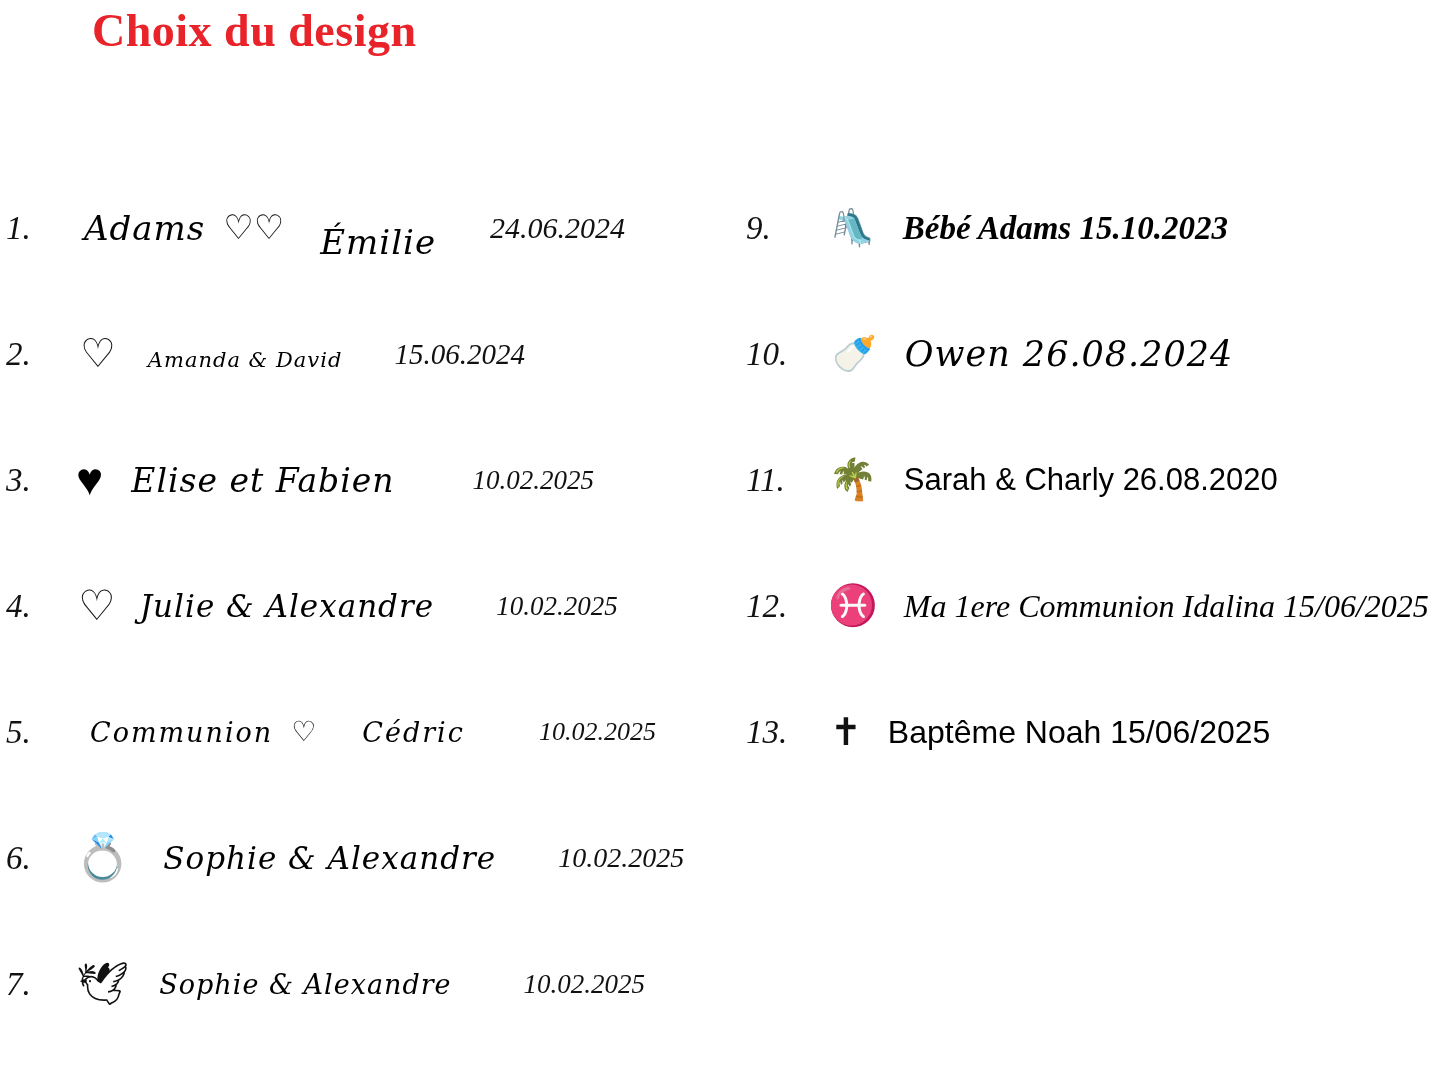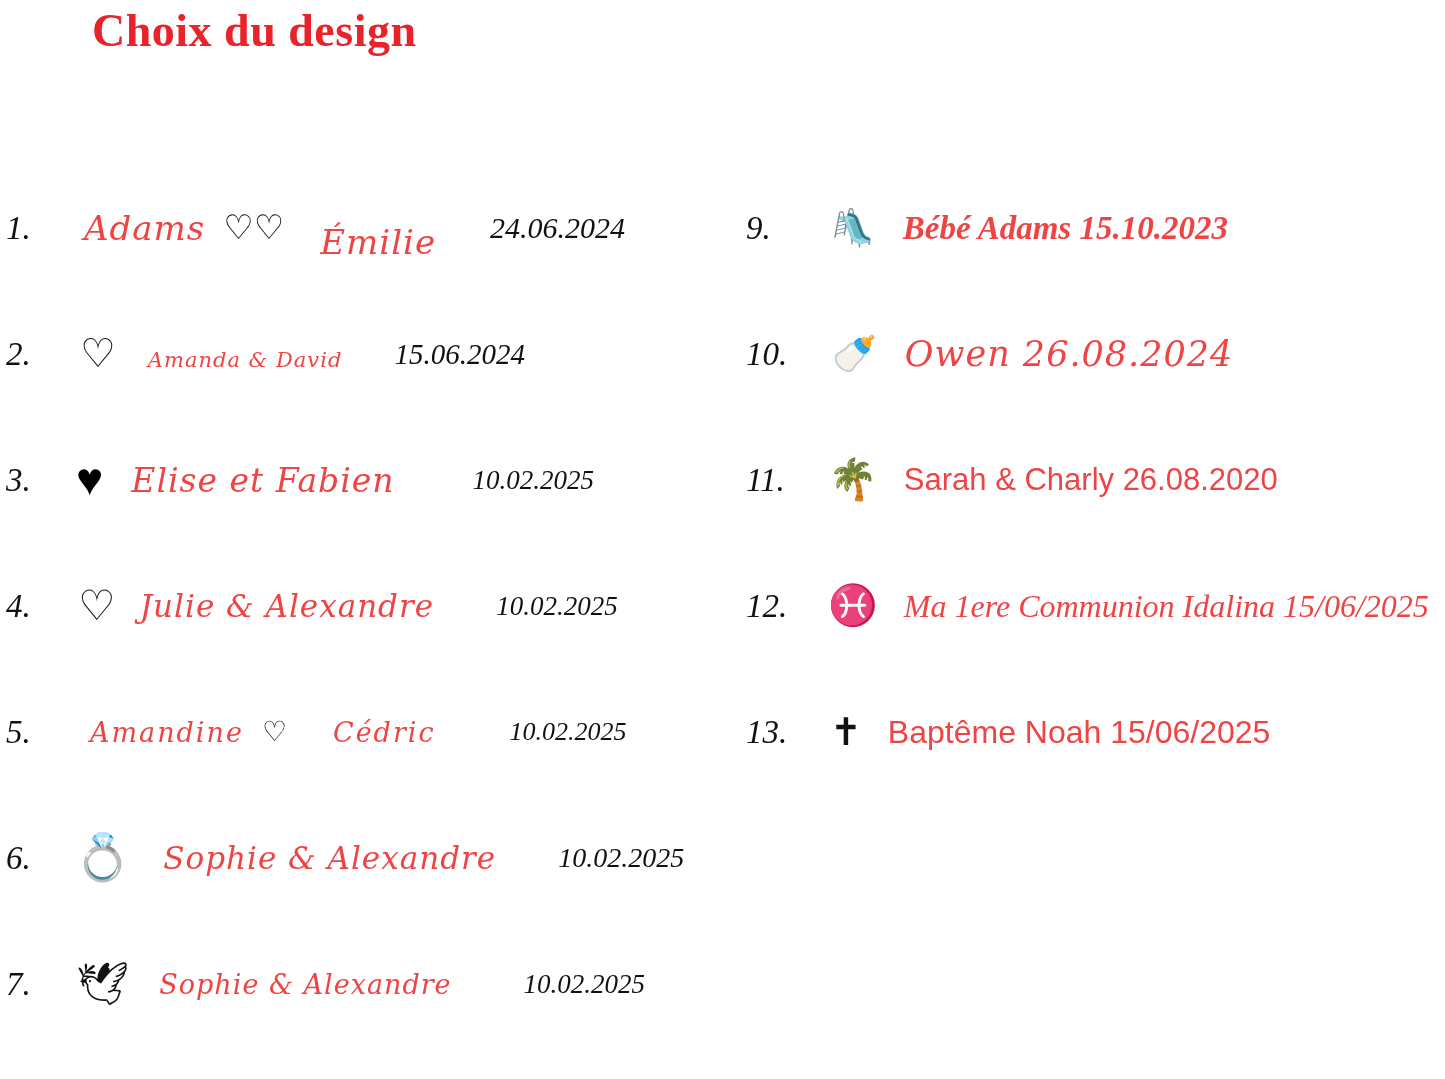--- a/index.html
+++ b/index.html
@@ -56,21 +56,21 @@
     align-items: center;
     height: 100%;
   }
   .glyph {
     display: inline-block;
     text-align: center;
     color: #111111;
     line-height: 1;
   }
   .names {
-    color: #ef4444;
+    color: #000000;
     white-space: nowrap;
   }
   .date {
     color: #111111;
     white-space: nowrap;
   }
 
   
   .script {
     font-family: "DejaVu Serif", serif;
@@ -182,21 +182,21 @@
       <div class="row-body">
         <span class="glyph">♡</span>
         <span class="names script">Julie &amp; Alexandre</span>
         <span class="date serif-italic">10.02.2025</span>
       </div>
     </div>
 
     <div class="row" id="r5">
       <div class="row-num">5.</div>
       <div class="row-body">
-        <span class="names script-light">Amandine</span>
+        <span class="names script-light">Communion</span>
         <span class="glyph">♡</span>
         <span class="names2 names script-light">Cédric</span>
         <span class="date serif-italic">10.02.2025</span>
       </div>
     </div>
 
     <div class="row" id="r6">
       <div class="row-num">6.</div>
       <div class="row-body">
         <span class="glyph">💍</span>

